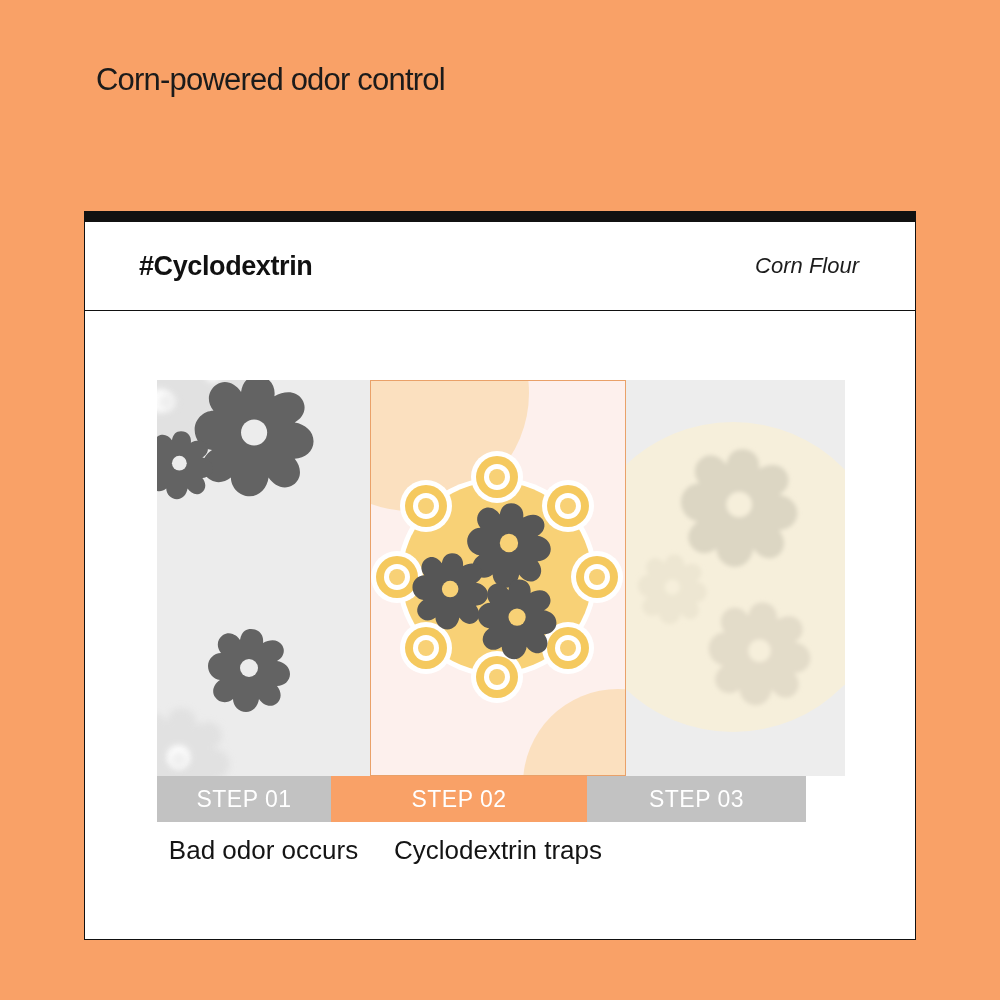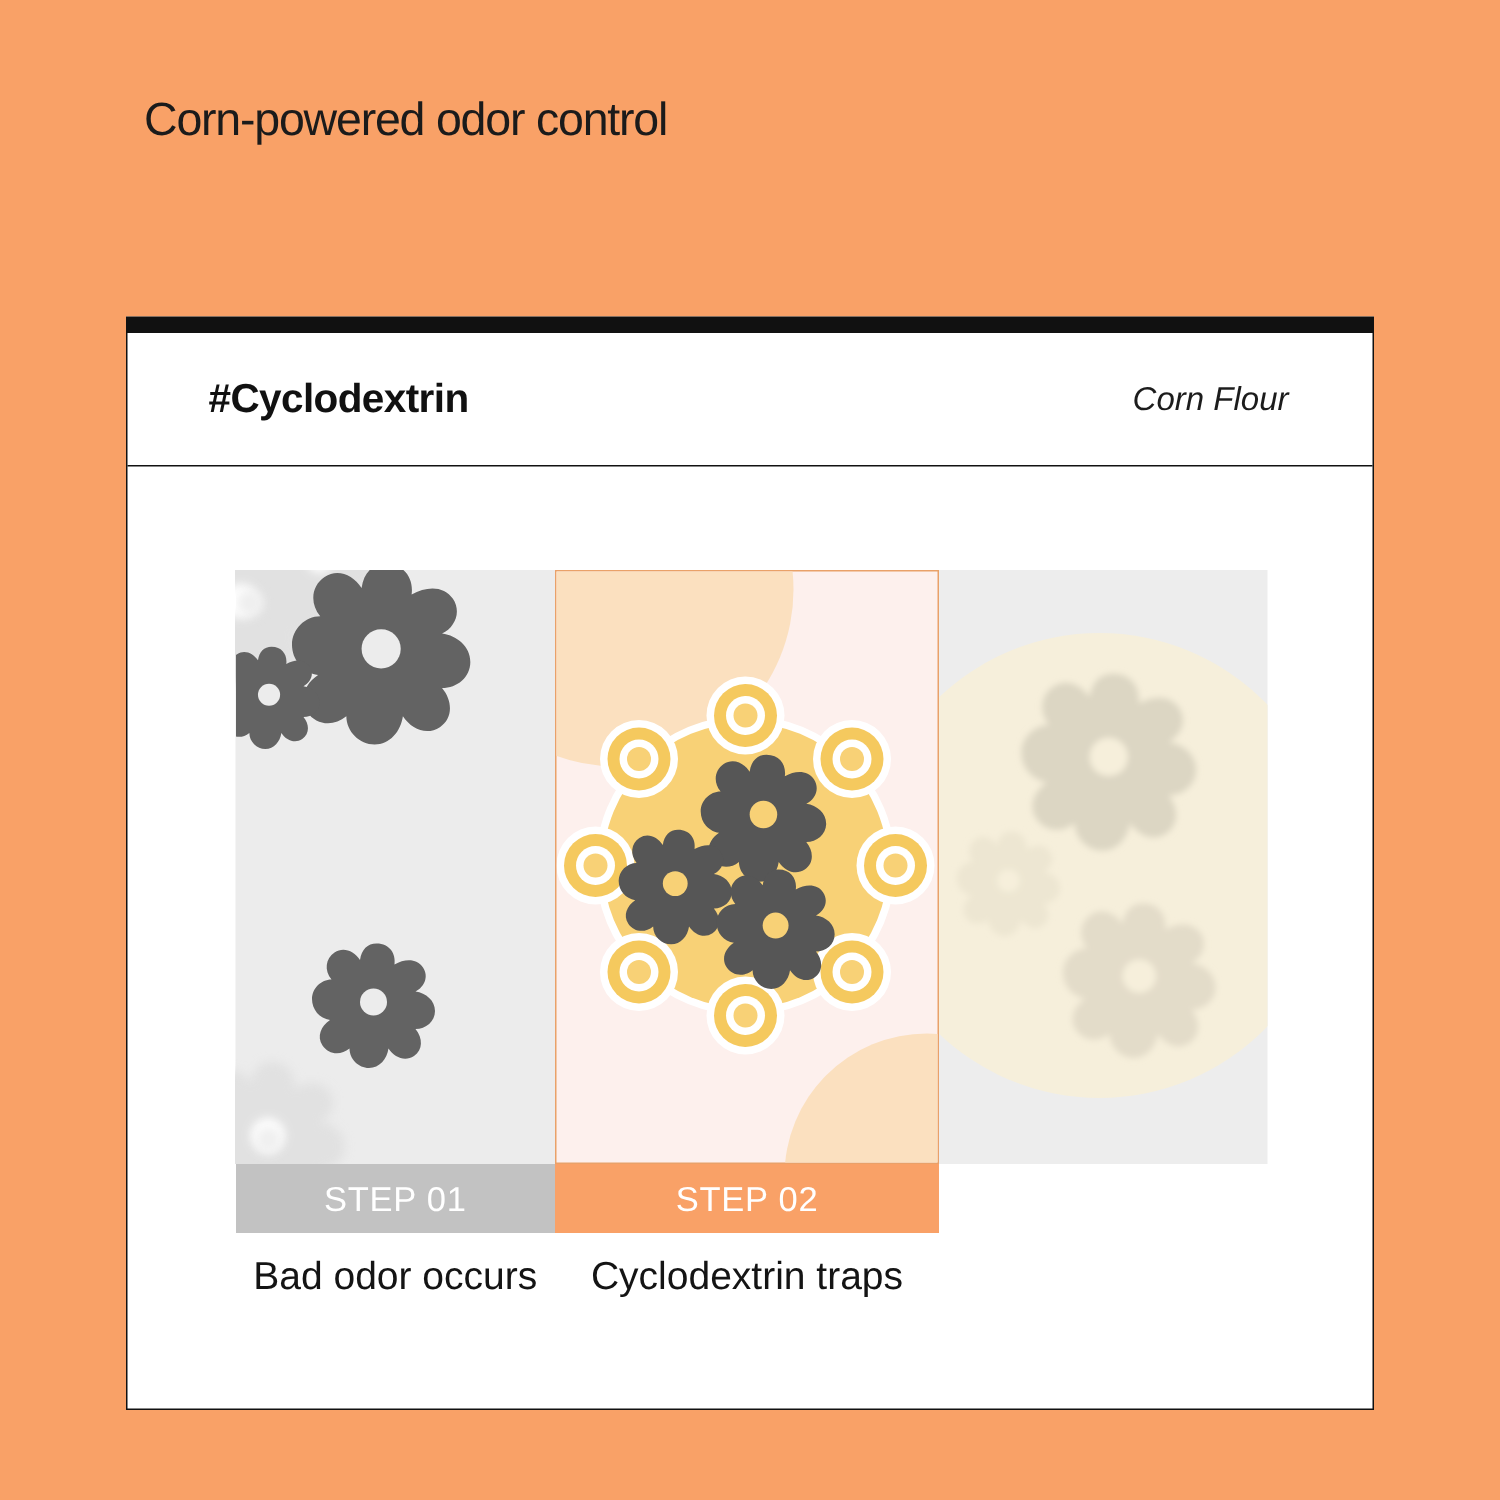--- a/index.html
+++ b/index.html
@@ -126,21 +126,21 @@
     display: flex;
     align-items: center;
     justify-content: center;
     font-size: 23px;
     color: #ffffff;
     letter-spacing: 0.5px;
     box-sizing: border-box;
   }
   .step-cell.gray { background: #C2C2C2; font-weight: normal; }
   .step-cell.orange { background: #F9A167; font-weight: normal; }
-  .step-w1 { width: 213px; }
+  .step-w1 { width: 174px; }
   .step-w2 { width: 256px; }
   .step-w3 { width: 219px; }
 
   
   .captions {
     position: absolute;
     left: 72px;
     top: 612px;
     width: 688px;
     display: flex;
@@ -393,20 +393,21 @@
             </g>
           </g>
         </svg>
       </div>
 
     </div>
 
     <div class="step-bar">
       <div class="step-cell gray step-w1">STEP 01</div>
       <div class="step-cell orange step-w2">STEP 02</div>
+      <div class="step-cell gray step-w3">STEP 03</div>
     </div>
 
   </div>
 
   <div class="captions">
     <div class="caption cap-w1">Bad odor occurs</div>
     <div class="caption cap-w2 bold">
       <div>Cyclodextrin traps</div>
     </div>
   </div>

